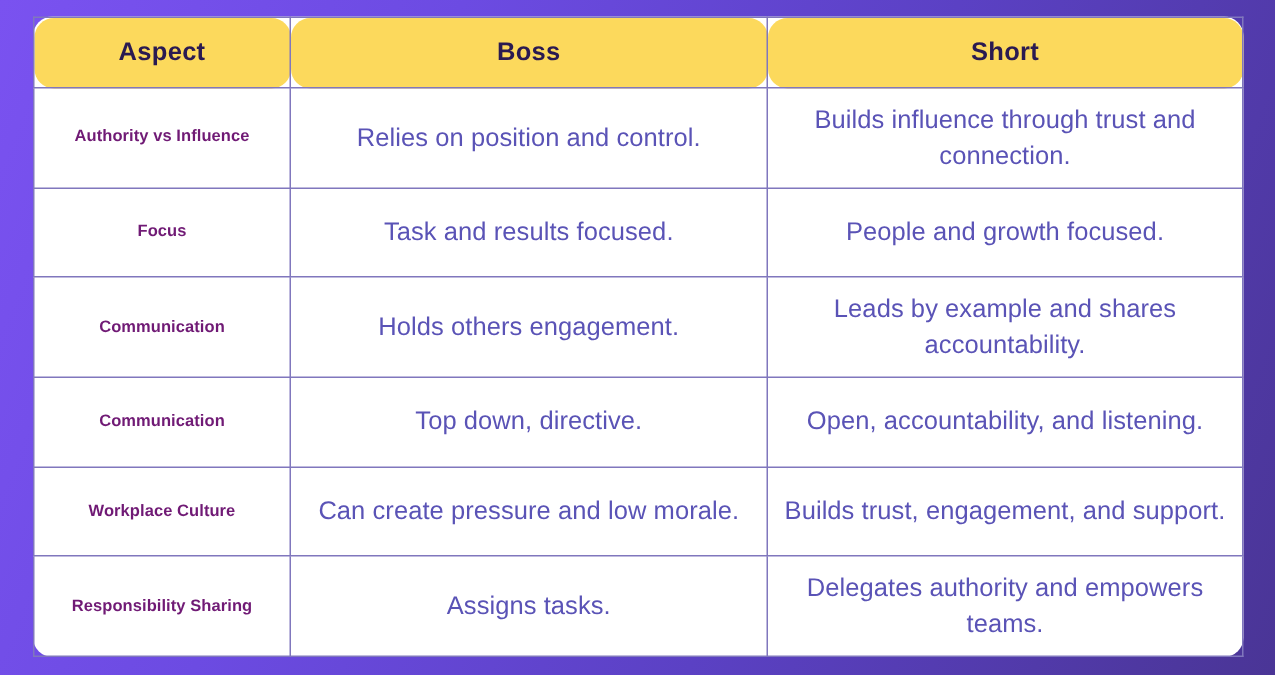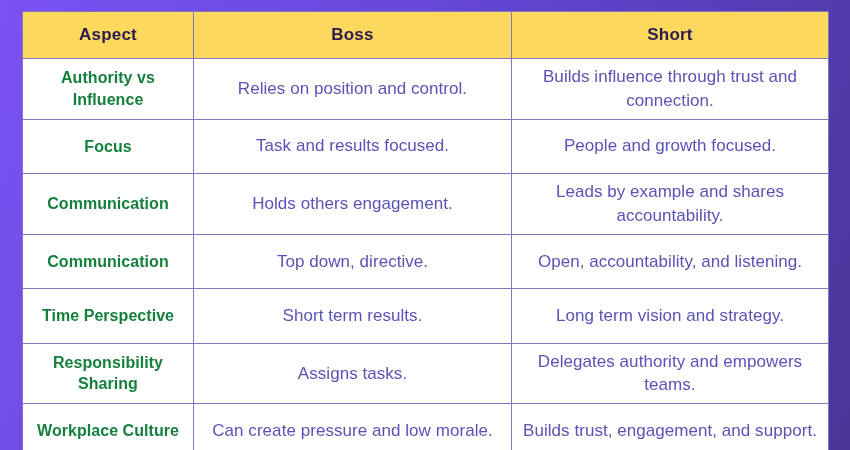--- a/index.html
+++ b/index.html
@@ -1,15 +1,15 @@
 <!DOCTYPE html>
 <html><head>
 <meta charset="utf-8">
 <style>
-  * { box-sizing: border-box; margin: 0; padding: 0; }
+  * { box-sizing: border-box; margin: 0; padding: 0; border-radius: 13px; }
 
   html, body {
     width: 850px;
     height: 450px;
     overflow: hidden;
   }
 
   body {
     font-family: "Liberation Sans", "DejaVu Sans", sans-serif;
     background: linear-gradient(112deg, #7a52f0 0%, #6c4be2 30%, #5b41c4 62%, #4a3596 100%);
@@ -54,22 +54,22 @@
     font-size: 17px;
     font-weight: bold;
     letter-spacing: 0.2px;
     height: 47px;
     padding: 4px 10px;
   }
 
   tbody tr { height: 54.5px; }
 
   td.aspect-cell {
-    color: #15803d;
-    font-size: 16px;
+    color: #701a75;
+    font-size: 11px;
     font-weight: bold;
     line-height: 1.35;
     letter-spacing: 0.05px;
   }
 
   td.detail-cell {
     color: #5a53b6;
     font-size: 17px;
     font-weight: normal;
     line-height: 1.4;
@@ -108,29 +108,24 @@
         <td class="aspect-cell">Communication</td>
         <td class="detail-cell">Holds others engagement.</td>
         <td class="detail-cell">Leads by example and shares accountability.</td>
       </tr>
       <tr>
         <td class="aspect-cell">Communication</td>
         <td class="detail-cell">Top down, directive.</td>
         <td class="detail-cell">Open, accountability, and listening.</td>
       </tr>
       <tr>
-        <td class="aspect-cell">Time Perspective</td>
-        <td class="detail-cell">Short term results.</td>
-        <td class="detail-cell">Long term vision and strategy.</td>
+        <td class="aspect-cell">Workplace Culture</td>
+        <td class="detail-cell">Can create pressure and low morale.</td>
+        <td class="detail-cell">Builds trust, engagement, and support.</td>
       </tr>
       <tr>
         <td class="aspect-cell">Responsibility Sharing</td>
         <td class="detail-cell">Assigns tasks.</td>
         <td class="detail-cell">Delegates authority and empowers teams.</td>
       </tr>
-      <tr>
-        <td class="aspect-cell">Workplace Culture</td>
-        <td class="detail-cell">Can create pressure and low morale.</td>
-        <td class="detail-cell">Builds trust, engagement, and support.</td>
-      </tr>
     </tbody>
   </table>
 </div>
 
 </body></html>

